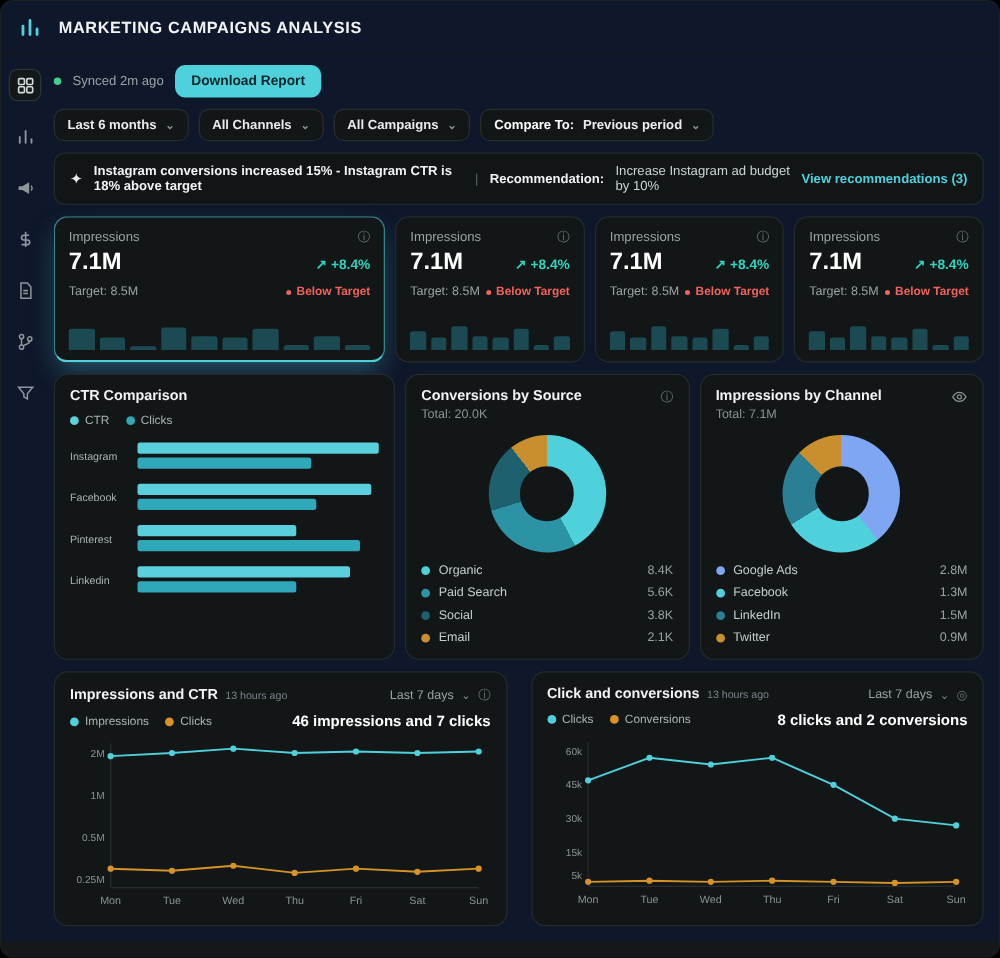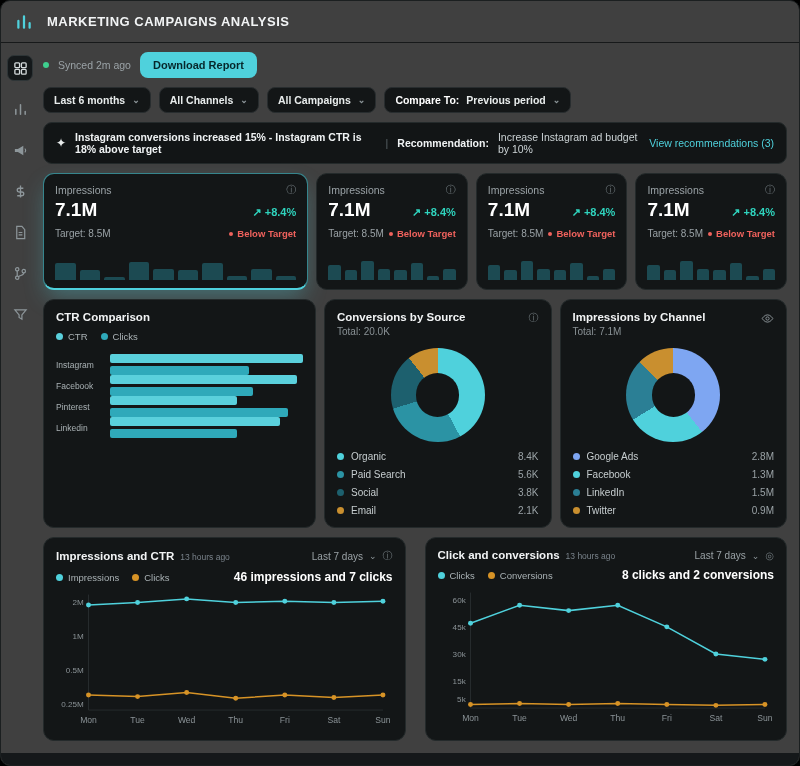--- a/index.html
+++ b/index.html
@@ -1,18 +1,18 @@
 <!DOCTYPE html>
 <html><head>
 <meta charset="utf-8">
 <style>
   * { box-sizing: border-box; }
   html,body { margin:0; padding:0; background:#000; }
   body { font-family:"Liberation Sans", sans-serif; -webkit-font-smoothing:antialiased; }
-  .app { width:800px; height:766px; background:#404040; border-radius:10px; overflow:hidden; display:flex; flex-direction:column; border:1px solid #1b1f20; }
+  .app { width:800px; height:766px; background:#0f172a; border-radius:10px; overflow:hidden; display:flex; flex-direction:column; border:1px solid #1b1f20; }
 
   
   header { height:42px; flex:0 0 42px; display:flex; align-items:center; gap:12px; padding:0 12px; border-bottom:1px solid #17191a; }
   .logo { width:22px; height:22px; display:flex; align-items:center; justify-content:center; color:#4fd1dc; }
   h1 { font-size:13px; letter-spacing:.5px; color:#f2f4f5; font-weight:700; margin:0; }
 
   .bodyrow { flex:1; display:flex; min-height:0; }
 
   
   .sidebar { width:38px; flex:0 0 38px; display:flex; flex-direction:column; align-items:center; padding-top:12px; gap:15px; }
@@ -36,21 +36,21 @@
   .pill { display:flex; align-items:center; gap:7px; background:#131617; border:1px solid #282d2f; border-radius:8px; padding:6px 10px; color:#e8ecec; font-size:10.5px; font-weight:700; font-family:inherit; cursor:pointer; }
   .pill .prefix { color:#ffffff; font-weight:700; }
   .caret { color:#8d969a; font-size:9px; }
 
   
   .insight { display:flex; align-items:center; gap:9px; background:#121516; border:1px solid #242a2b; border-radius:9px; padding:8px 12px; font-size:10.5px; color:#cdd4d6; }
   .insight .spark { color:#e8ecec; font-size:12px; }
   .insight .headline { color:#f0f3f4; font-weight:700; }
   .insight .divider { color:#5b6468; }
   .insight .rec-label { color:#f0f3f4; font-weight:700; }
-  .insight-link { margin-left:auto; color:#4fd1dc; font-weight:400; font-size:10.5px; cursor:pointer; white-space:nowrap; }
+  .insight-link { margin-left:auto; color:#4fd1dc; font-weight:700; font-size:10.5px; cursor:pointer; white-space:nowrap; }
 
   
   .kpis { display:grid; grid-template-columns:1.75fr 1fr 1fr 1fr; gap:8px; }
   .kpi { background:#131617; border:1px solid #242a2b; border-radius:11px; padding:9px 11px 8px; display:flex; flex-direction:column; cursor:pointer; }
   .kpi.selected { border-color:rgba(79,209,220,.6); border-bottom:2px solid #4fd1dc; box-shadow:0 10px 22px -4px rgba(79,209,220,.35); }
   .kpi-top { display:flex; justify-content:space-between; align-items:center; color:#9aa2a6; font-size:10.5px; }
   .info-ic { color:#6f787c; font-size:10px; cursor:pointer; }
   .kpi-val-row { display:flex; justify-content:space-between; align-items:baseline; margin-top:2px; }
   .kpi-value { font-size:19px; font-weight:700; color:#ffffff; }
   .kpi-delta { color:#2fd4be; font-size:11px; font-weight:700; }
@@ -63,21 +63,21 @@
   
   .mid { display:grid; grid-template-columns:1.2fr 1fr 1fr; gap:8px; }
   .card { background:#131617; border:1px solid #242a2b; border-radius:11px; padding:11px 12px; }
   .card-head { display:flex; justify-content:space-between; align-items:flex-start; }
   .card-title { font-size:11.5px; font-weight:700; color:#f2f4f5; }
   .card-total { font-size:10px; color:#8a9296; margin-top:3px; }
   .legend { display:flex; gap:13px; margin-top:8px; }
   .leg-item { display:flex; align-items:center; gap:5px; font-size:9.5px; color:#aab2b5; }
   .dot { width:7px; height:7px; border-radius:50%; flex:0 0 7px; }
 
-  .hbar-rows { margin-top:12px; display:flex; flex-direction:column; }
+  .hbar-rows { margin-top:12px; display:flex; flex-direction:column; gap:12px; }
   .hrow { display:flex; align-items:center; gap:8px; }
   .hlabel { width:46px; font-size:8.5px; color:#aab2b5; }
   .hbars { flex:1; display:flex; flex-direction:column; gap:3px; }
   .hbar { height:9px; border-radius:2px; }
 
   .donut { width:94px; height:94px; border-radius:50%; margin:11px auto 9px; position:relative; }
   .donut::after { content:""; position:absolute; inset:27%; background:#131617; border-radius:50%; }
   .dlegend { display:flex; flex-direction:column; gap:7px; margin-top:4px; }
   .drow { display:flex; align-items:center; gap:7px; font-size:10px; color:#c6cdcf; }
   .drow .val { margin-left:auto; color:#9aa2a6; }

